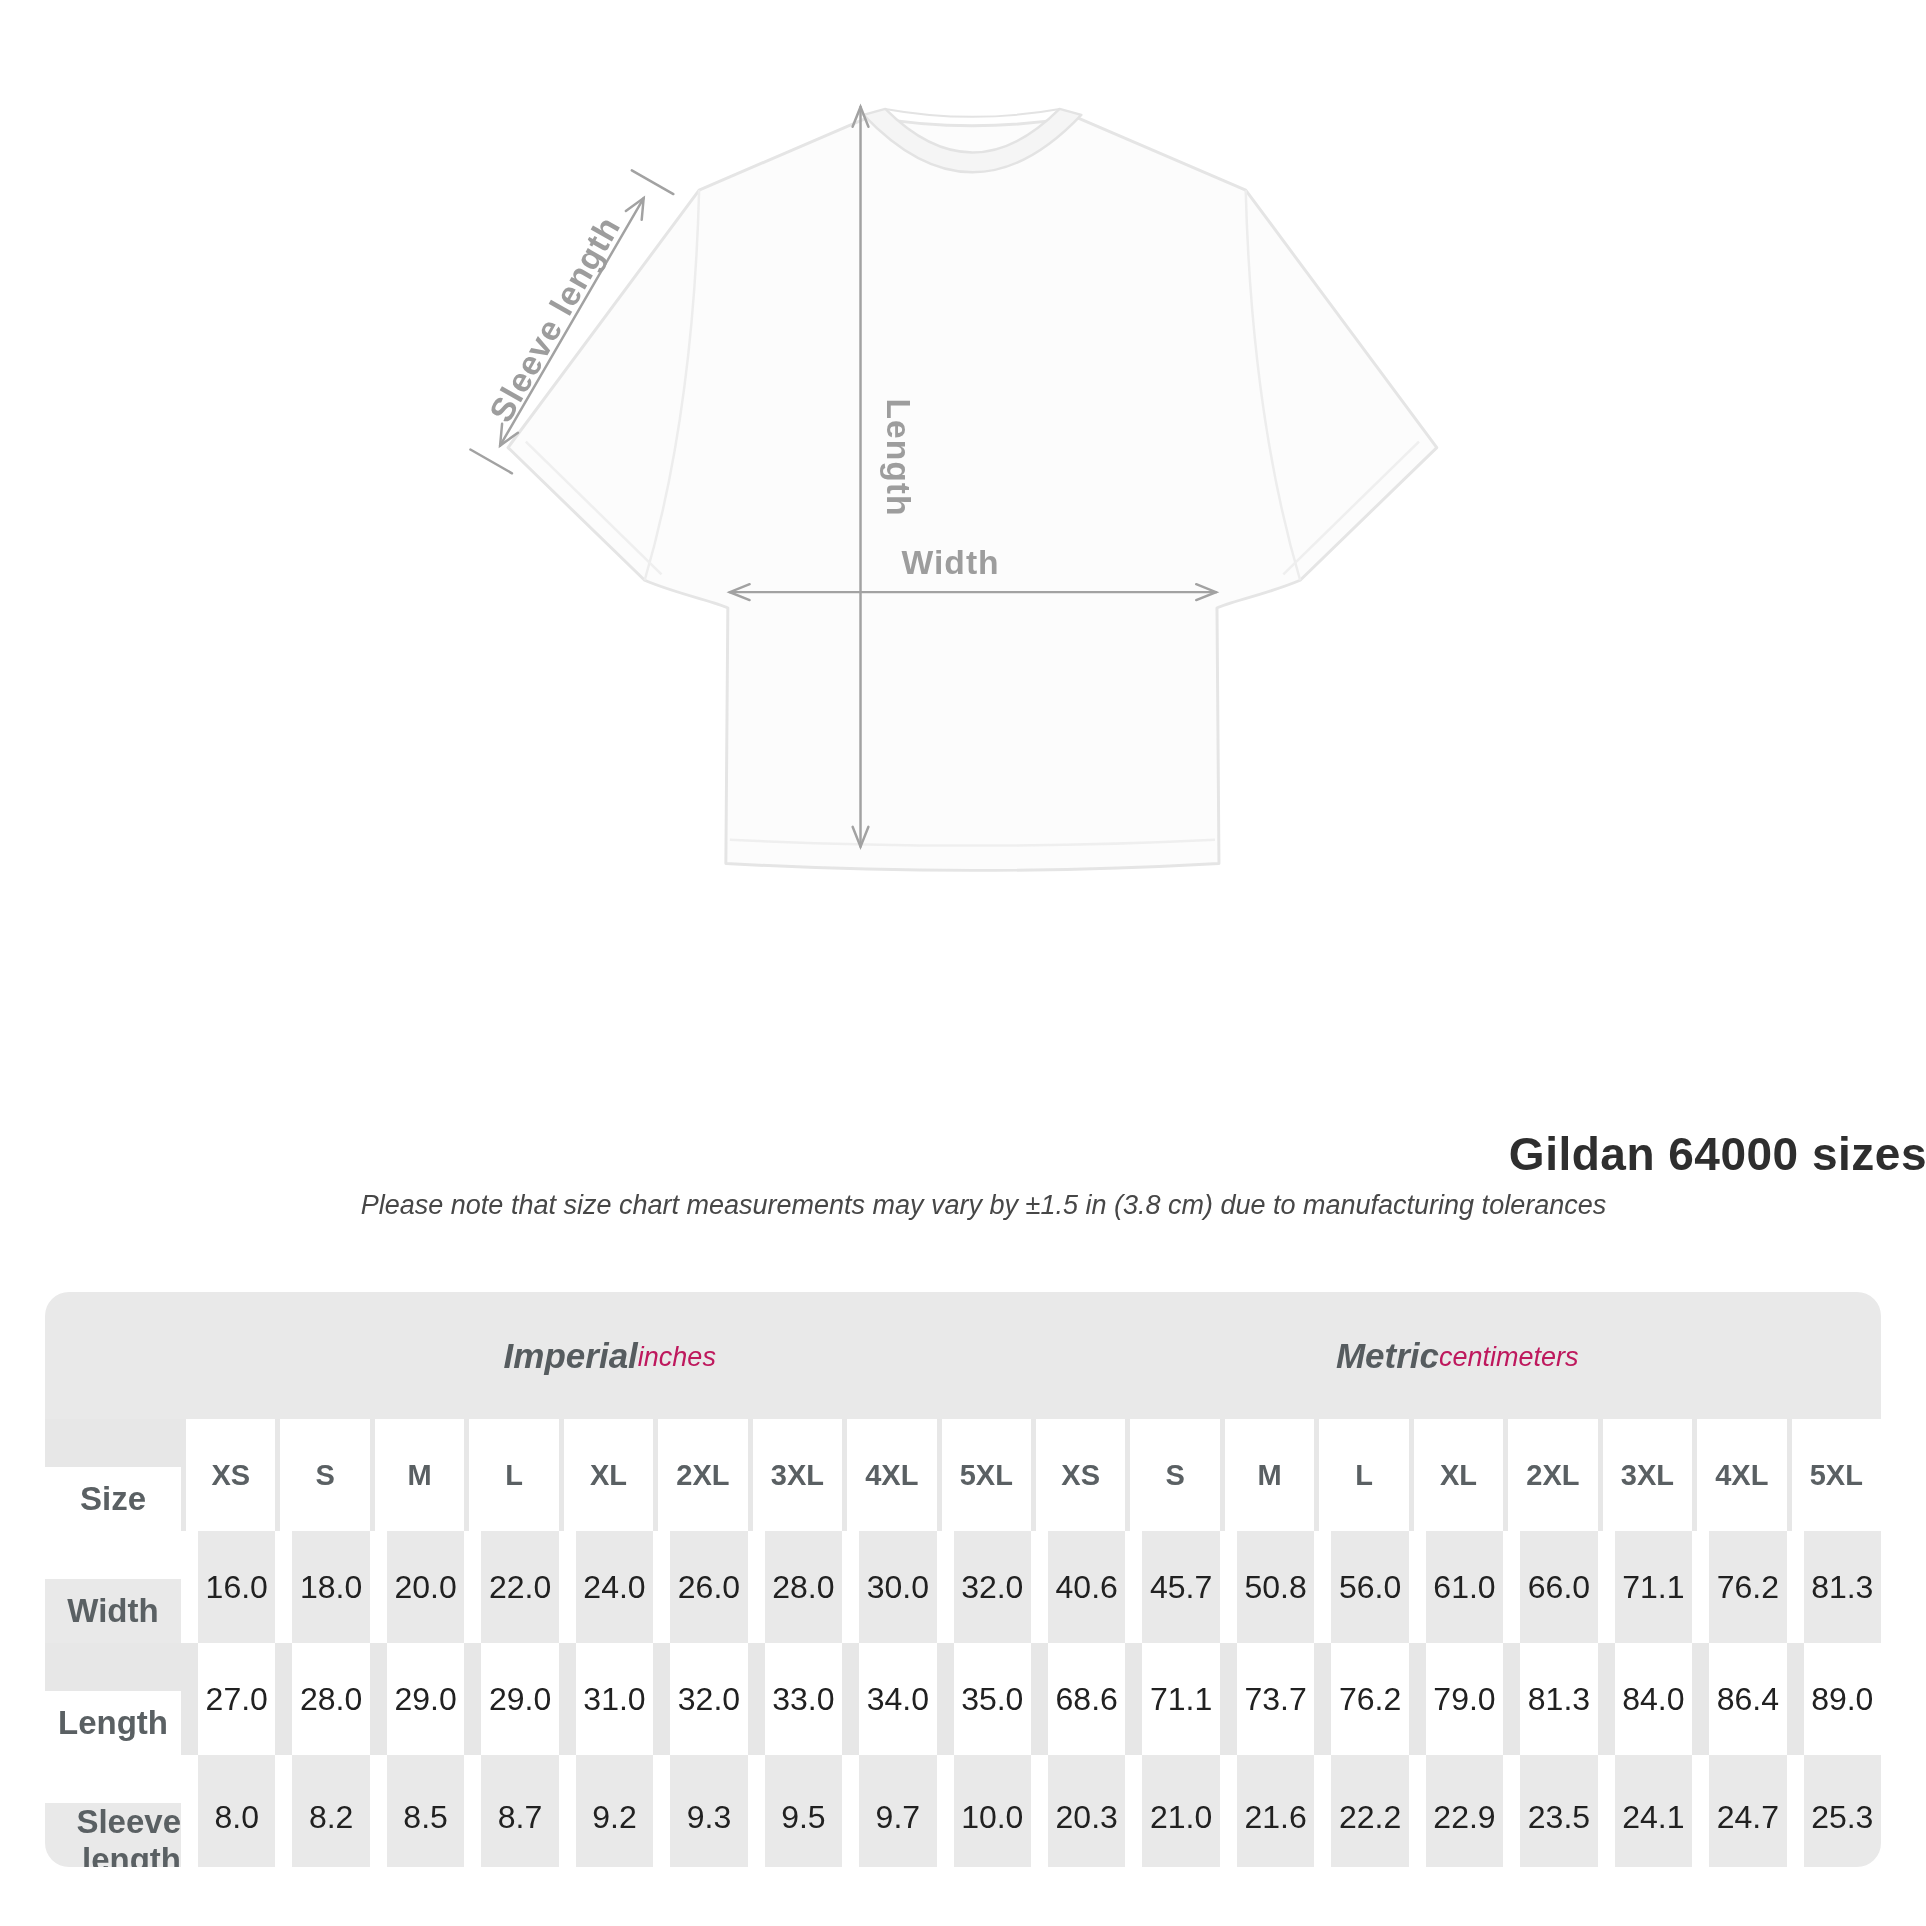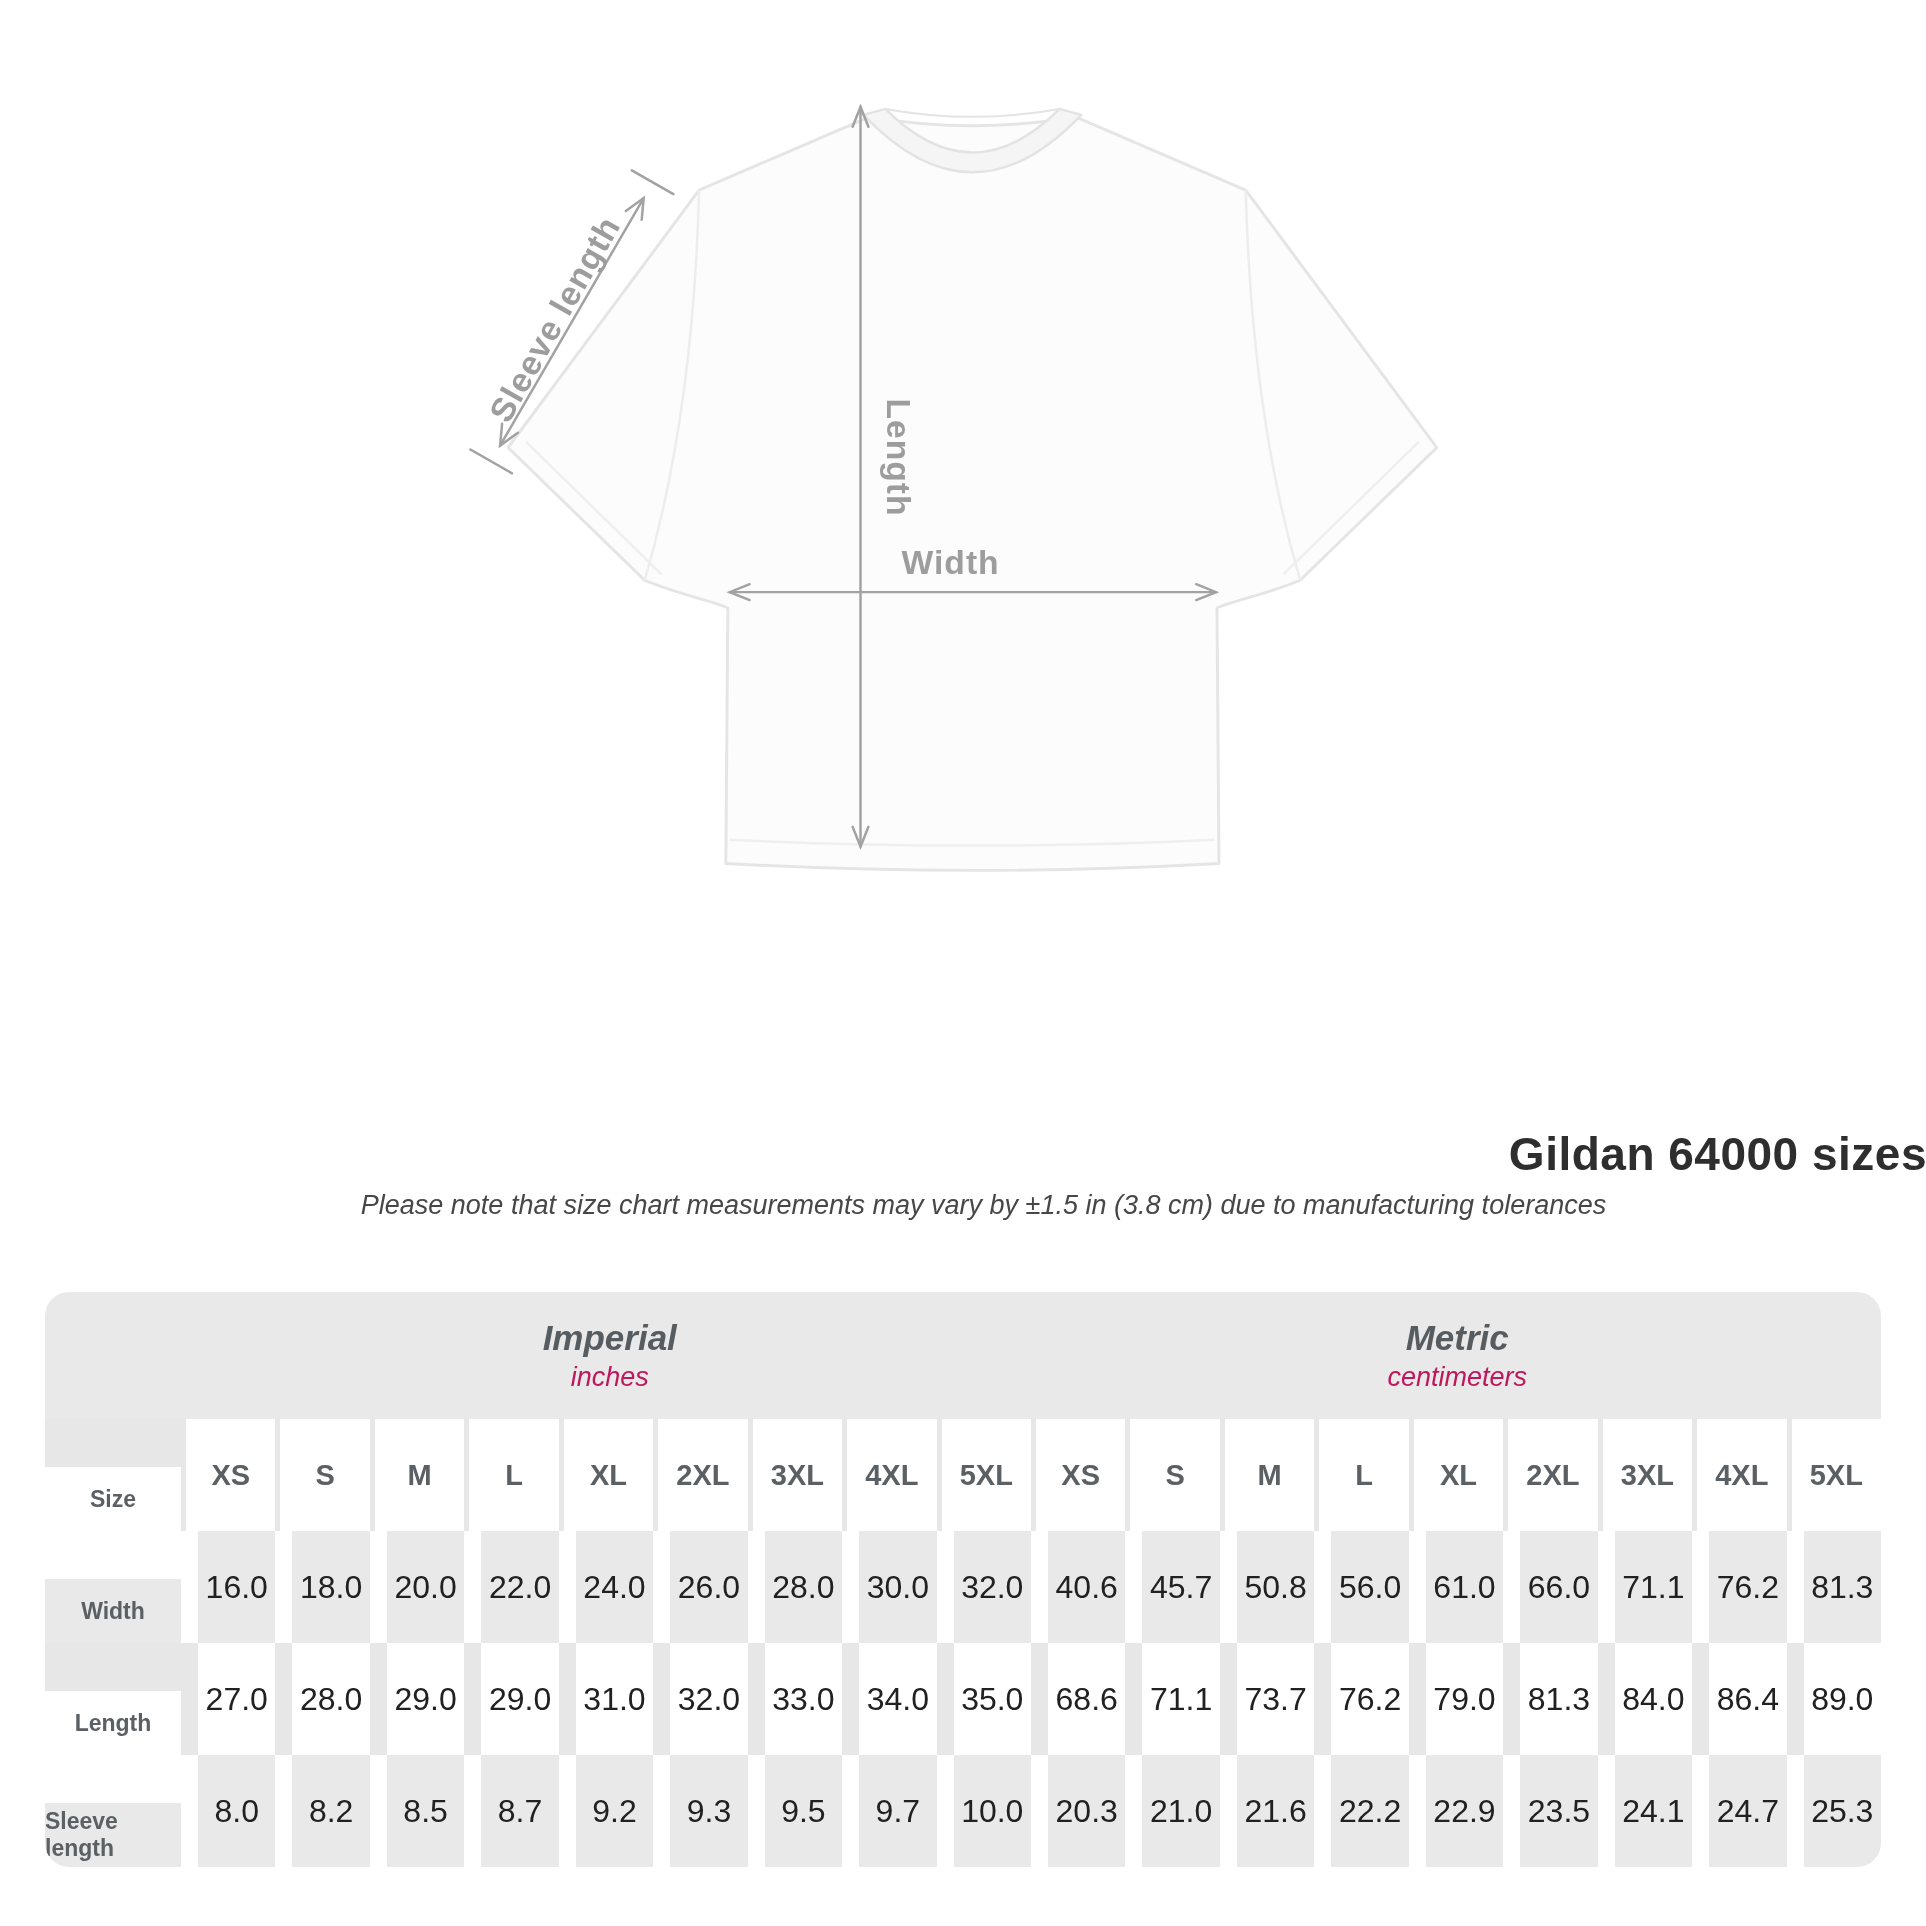--- a/index.html
+++ b/index.html
@@ -15,32 +15,32 @@
          font-size:46px;font-weight:bold;color:#2e2e2e;letter-spacing:0.5px;}
   .subtitle{position:absolute;left:0;top:1190px;width:1927px;text-align:center;
             font-style:italic;font-size:27px;color:#474747;padding-left:20px;}
 
   
   .size-table{position:absolute;left:45px;top:1292px;width:1836px;
               border-radius:24px;overflow:hidden;}
   .trow{display:grid;grid-template-columns:136px repeat(18,1fr);column-gap:5px;}
   .row-head{display:flex;height:127px;background:#e9e9e9;}
   .row-head .spacer{width:141px;flex:none;}
-  .unit-group{flex:1;display:flex;flex-direction:column;align-items:center;justify-content:center;}
+  .unit-group{flex:1;display:flex;flex-direction:row;align-items:center;justify-content:center;}
   .unit-name{font-size:35px;font-weight:bold;font-style:italic;color:#565c5f;}
   .unit-sub{font-size:27px;font-style:italic;color:#be185d;margin-top:4px;}
 
   .trow{height:112px;}
   .row-white{background:#e7e7e7;}          
   .row-white .cell{background:#ffffff;}
   .row-gray{background:#ffffff;}           
   .row-gray .cell{background:#e9e9e9;}
 
   .cell{display:flex;align-items:center;justify-content:center;}
-  .label-cell{font-size:23px;font-weight:bold;color:#5a6063;text-align:left;margin-top:48px;}
+  .label-cell{font-size:33px;font-weight:bold;color:#5a6063;text-align:right;margin-top:48px;}
   .size-cell{font-size:29px;font-weight:bold;color:#5a6063;}
   .value-cell{font-size:32px;color:#212121;margin-left:12px;}
 </style>
 </head>
 <body>
 
 <div class="page">
 
   <div class="hero">
     <svg width="1927" height="1109" viewBox="0 0 1946 1120" xmlns="http://www.w3.org/2000/svg">

